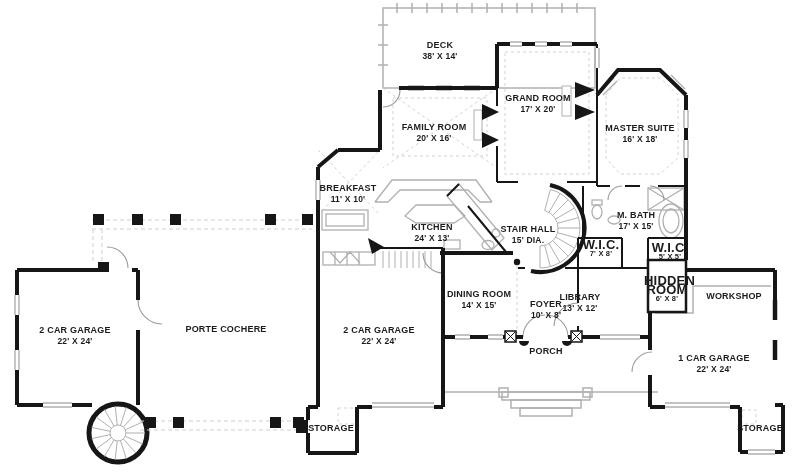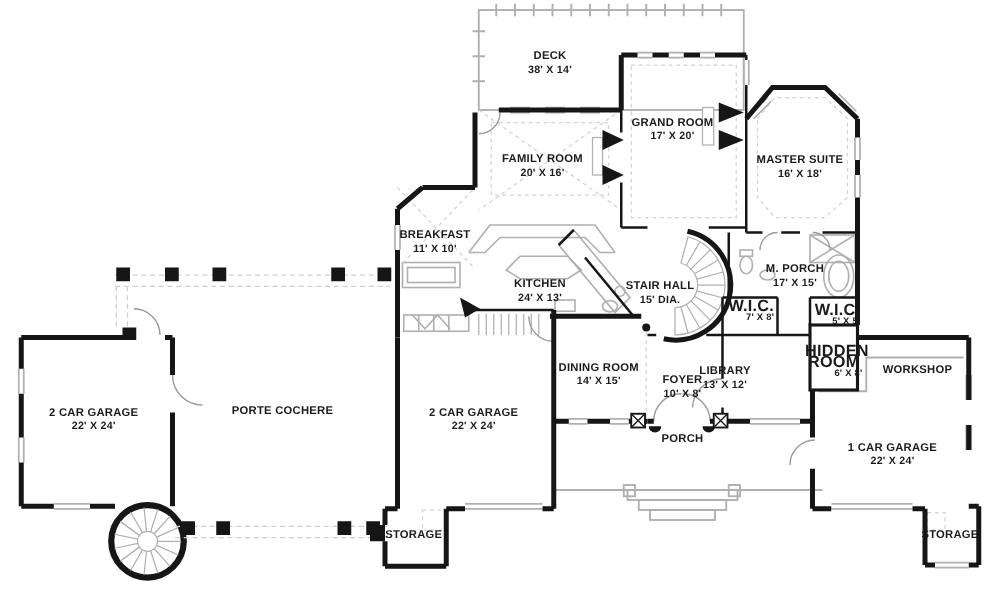--- a/index.html
+++ b/index.html
@@ -5,21 +5,21 @@
   html,body{margin:0;padding:0;background:#fff;}
   .plan{position:relative;width:800px;height:475px;background:#ffffff;overflow:hidden;
         font-family:"Liberation Sans",sans-serif;}
   svg{position:absolute;left:0;top:0;}
   .labels{position:absolute;left:0;top:0;width:100%;height:100%;}
   .lbl{position:absolute;transform:translate(-50%,-50%);text-align:center;
        white-space:nowrap;color:#1b1b1b;}
   .nm{font-weight:bold;font-size:9px;line-height:11px;letter-spacing:.2px;}
   .dm{font-weight:bold;font-size:8.5px;line-height:10px;letter-spacing:.2px;}
   .sm .nm{font-size:13px;line-height:9px;}
-  .sm .dm{font-size:7.5px;line-height:9px;text-align:right;}
+  .sm .dm{font-size:7.5px;line-height:9px;}
   .wrap{white-space:normal;width:46px;}
 </style>
 </head>
 <body>
 
 <div class="plan">
 <svg width="800" height="475" viewBox="0 0 800 475">
 
   <g stroke="#b0b0b0" fill="none" stroke-width="1.5">
     <rect x="383" y="8" width="212" height="80"></rect>
@@ -225,21 +225,21 @@
       </div>
   <div class="lbl" style="left:432px;top:232px">
         <div class="nm">KITCHEN</div>
         <div class="dm">24' X 13'</div>
       </div>
   <div class="lbl" style="left:528px;top:234px">
         <div class="nm">STAIR HALL</div>
         <div class="dm">15' DIA.</div>
       </div>
   <div class="lbl" style="left:636px;top:220px">
-        <div class="nm">M. PORCH</div>
+        <div class="nm">M. BATH</div>
         <div class="dm">17' X 15'</div>
       </div>
   <div class="lbl sm" style="left:601px;top:249px">
         <div class="nm">W.I.C.</div>
         <div class="dm">7' X 8'</div>
       </div>
   <div class="lbl sm" style="left:670px;top:252px">
         <div class="nm">W.I.C.</div>
         <div class="dm">5' X 5'</div>
       </div>

